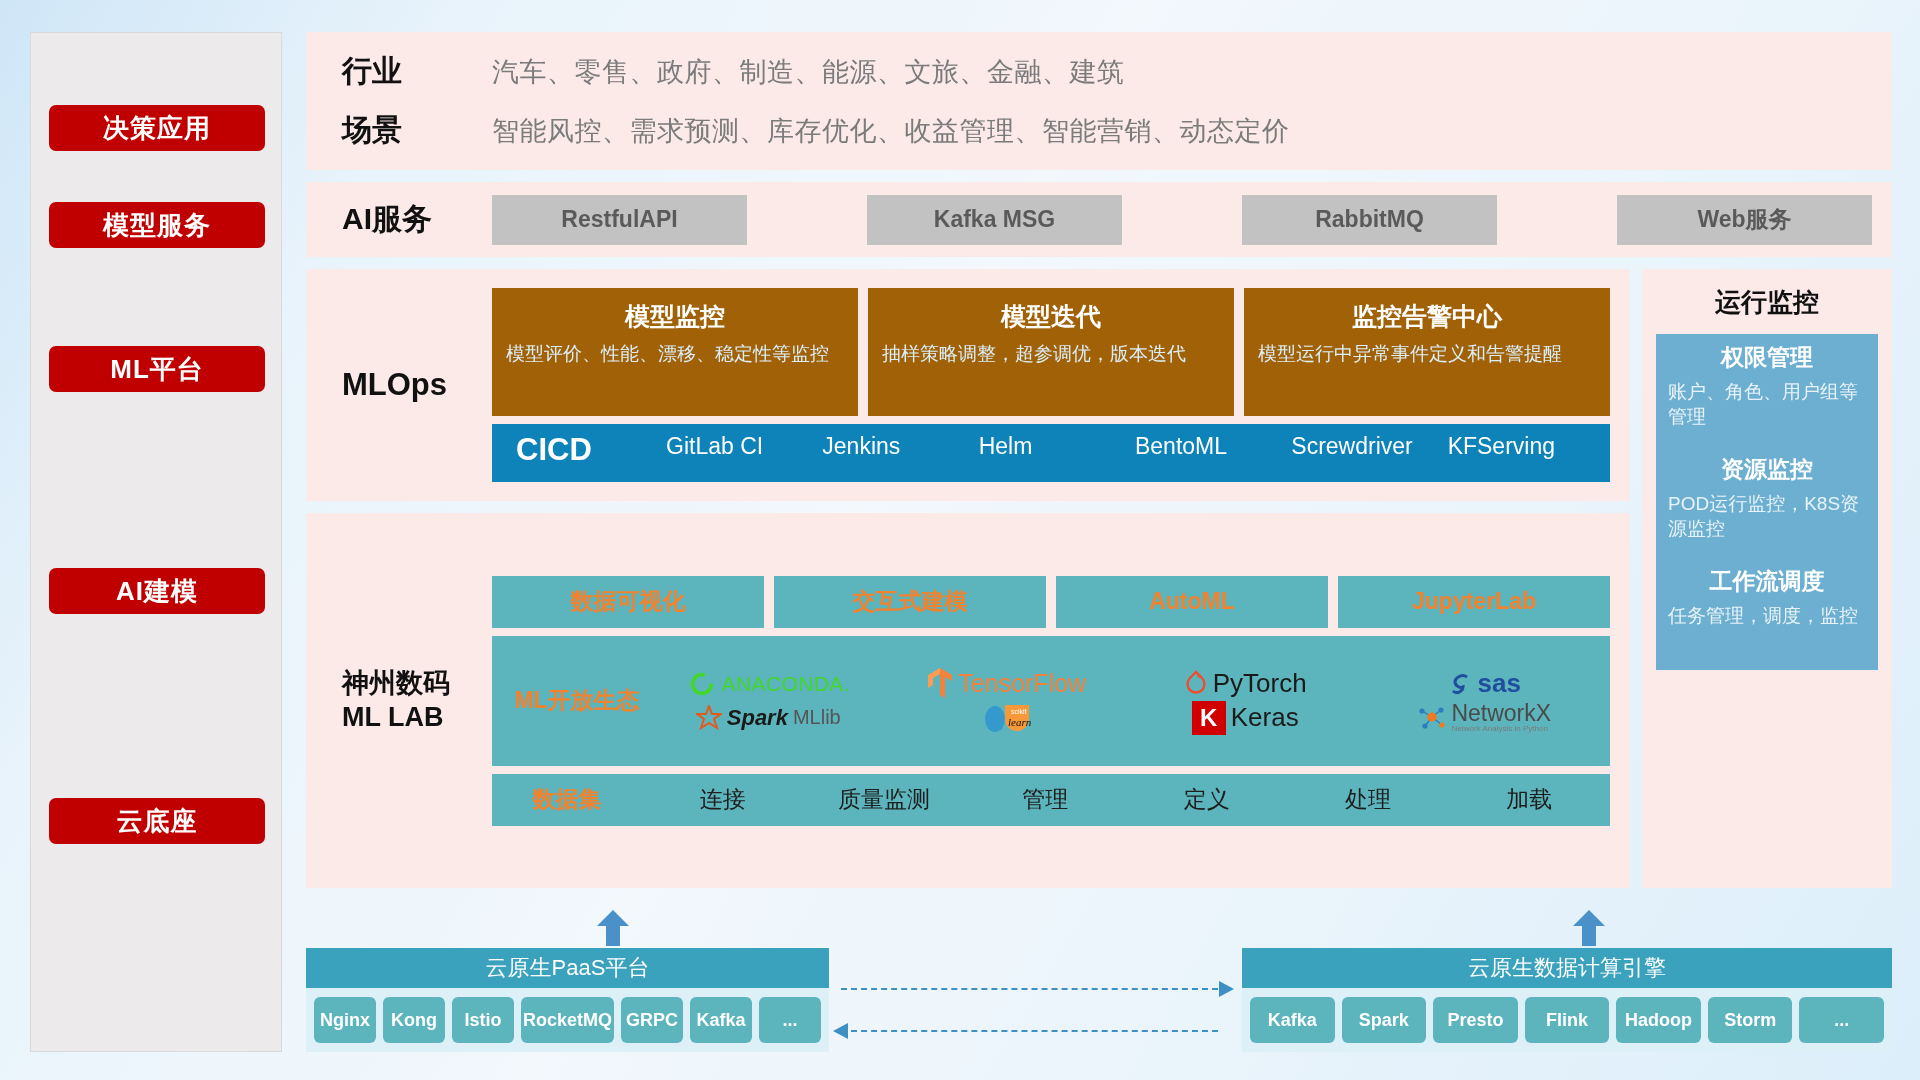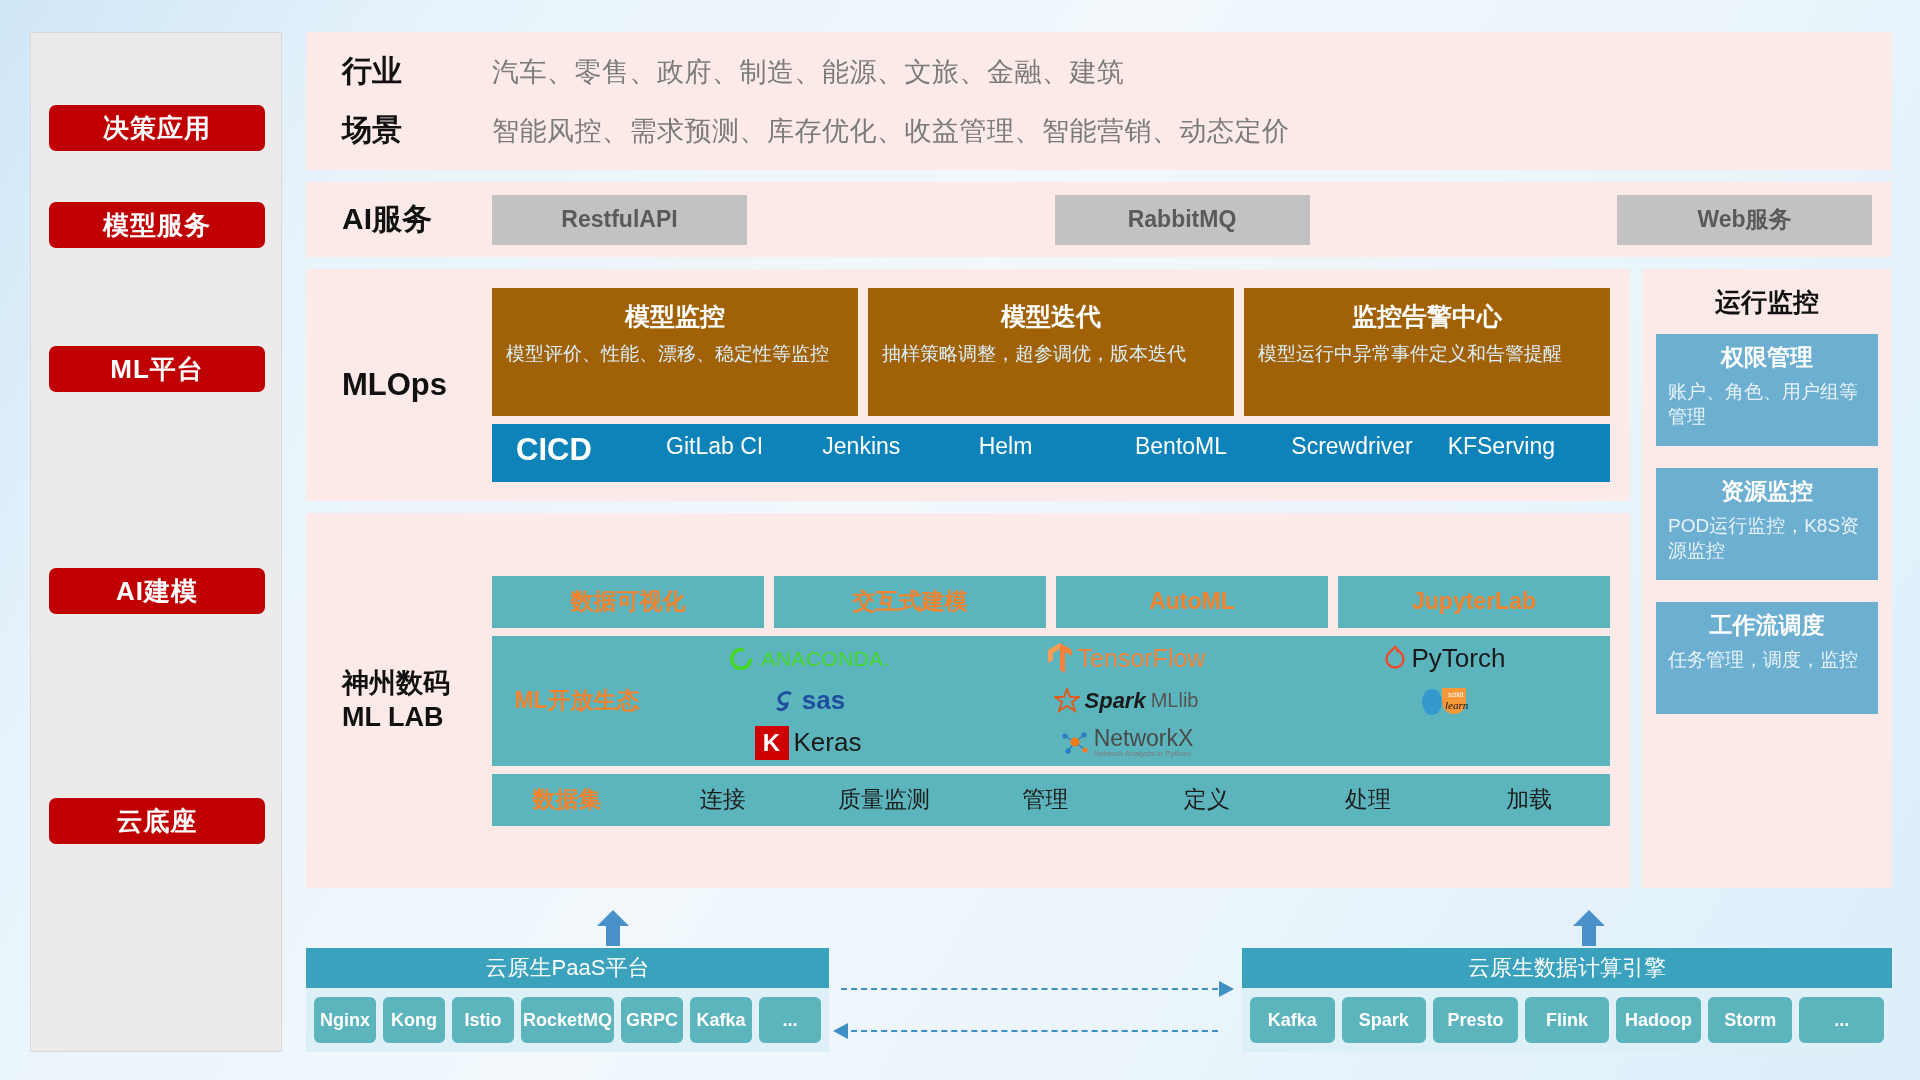--- a/index.html
+++ b/index.html
@@ -200,25 +200,25 @@
     padding: 4px 10px;
   }
   .lab-eco .eco-lbl {
     flex: 0 0 150px;
     color: #f2822d; font-size: 23px; font-weight: bold;
     text-align: center;
   }
   .logo-grid {
     flex: 1;
     display: grid;
-    grid-template-columns: repeat(3, 1fr);
+    grid-template-columns: repeat(4, 1fr);
     grid-template-rows: 1fr 1fr;
     align-items: center;
     justify-items: center;
-    gap: 8px 6px;
+    gap: 0 6px;
   }
   .logo { display: flex; align-items: center; gap: 5px; }
   .lab-data {
     background: #5cb5bd;
     height: 52px;
     display: flex; align-items: center;
   }
   .lab-data .dlbl {
     flex: 0 0 150px;
     color: #f2822d; font-size: 23px; font-weight: bold; text-align: center;
@@ -229,21 +229,21 @@
   }
 
   
   .mon-title {
     font-size: 26px; font-weight: bold; color: #111;
     margin-bottom: 14px; margin-top: 4px;
   }
   .mon-card {
     width: 100%;
     background: #6cafd0;
-    margin-bottom: 22px;
+    margin-bottom: 0;
     padding: 8px 12px 10px;
     min-height: 112px;
   }
   .mon-card .t {
     font-size: 23px; font-weight: bold; color: #fff;
     text-align: center; margin-bottom: 6px;
   }
   .mon-card .d {
     font-size: 19px; color: #e8f3f9; line-height: 1.34;
   }
@@ -335,20 +335,21 @@
           <div class="lbl">场景</div>
           <div class="val">智能风控、需求预测、库存优化、收益管理、智能营销、动态定价</div>
         </div>
       </div>
     </div>
 
     <div class="band-svc pink">
       <div class="lbl">AI服务</div>
       <div class="chips">
         <div class="svc-chip">RestfulAPI</div>
+        <div class="svc-chip">Kafka MSG</div>
         <div class="svc-chip">RabbitMQ</div>
         <div class="svc-chip">Web服务</div>
       </div>
     </div>
 
     <div class="mid">
 
       <div class="mid-left">
 
         <div class="band-mlops pink">

